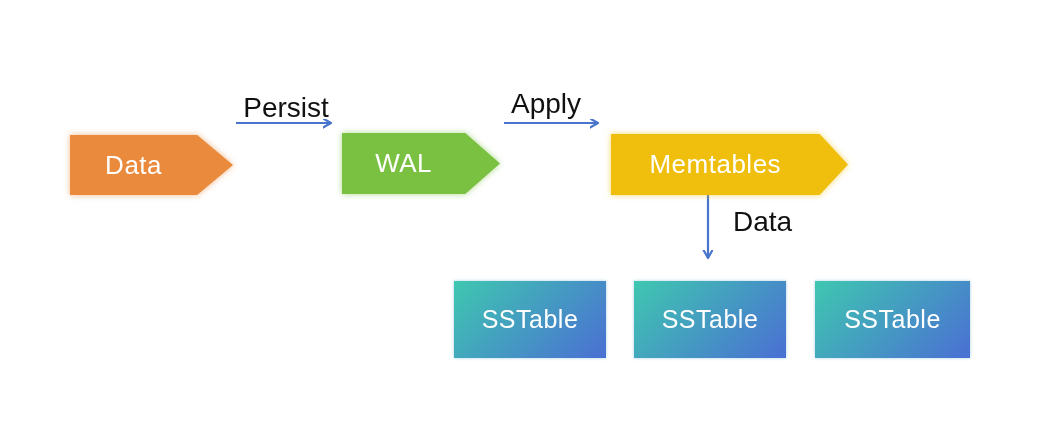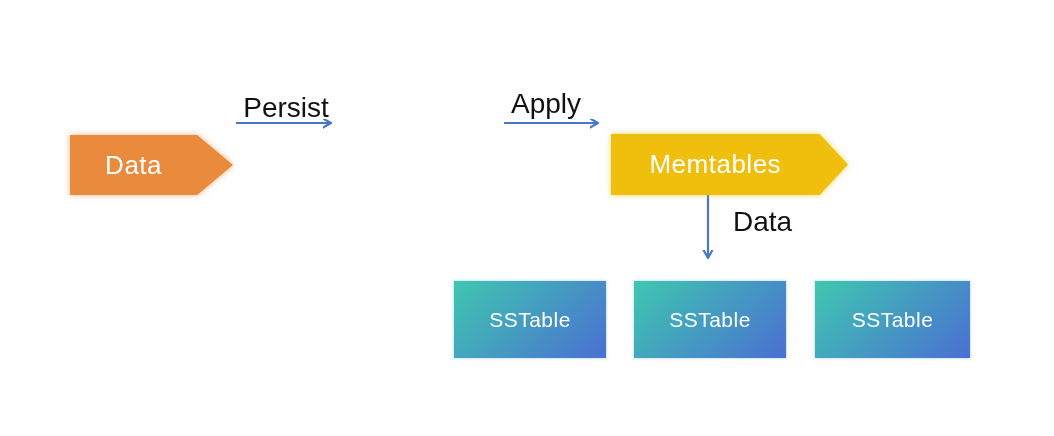--- a/index.html
+++ b/index.html
@@ -24,21 +24,21 @@
   .nlabel{
     font-size:26px;
     letter-spacing:0.5px;
     white-space:nowrap;
   }
   
   .sst{
     position:absolute;
     display:flex;align-items:center;justify-content:center;
     color:#fff;
-    font-size:21px;
+    font-size:25px;
     letter-spacing:0.5px;
     box-shadow:0 0 3px rgba(60,150,190,0.45);
   }
   
   .elabel{
     position:absolute;
     font-size:28px;
     color:#111;
     white-space:nowrap;
   }
@@ -60,20 +60,25 @@
     <line x1="504" y1="123" x2="598" y2="123" stroke="currentColor" stroke-width="2.2" marker-end="url(#arrowhead)"></line>
     <line x1="708" y1="179" x2="708" y2="258" stroke="currentColor" stroke-width="2.2" marker-end="url(#arrowhead)"></line>
   </svg>
 
   <div class="glow" style="left: 70px; top: 95px; width: 163px; height: 60px; filter: drop-shadow(rgba(233, 138, 61, 0.6) 0px 0px 3px);">
     <div class="pent pent-a" style="background: rgb(233, 138, 61); color: rgb(255, 255, 255);">
       <span class="nlabel">Data</span>
     </div>
   </div>
 
+  <div class="glow" style="left: 342px; top: 93px; width: 158px; height: 61px; filter: drop-shadow(rgba(122, 193, 66, 0.6) 0px 0px 3px);">
+    <div class="pent pent-a" style="background: rgb(122, 193, 66); color: rgb(255, 255, 255);">
+      <span class="nlabel">WAL</span>
+    </div>
+  </div>
 
   <div class="glow" style="left: 611px; top: 94px; width: 237px; height: 61px; filter: drop-shadow(rgba(240, 190, 12, 0.6) 0px 0px 3px);">
     <div class="pent pent-b" style="background: rgb(240, 190, 12); color: rgb(255, 255, 255);">
       <span class="nlabel">Memtables</span>
     </div>
   </div>
 
   <div class="elabel center" style="left: 286px; top: 92px; color: rgb(17, 17, 17);">Persist</div>
   <div class="elabel center" style="left: 546px; top: 88px; color: rgb(17, 17, 17);">Apply</div>
   <div class="elabel" style="left: 733px; top: 206px; color: rgb(17, 17, 17);">Data</div>

